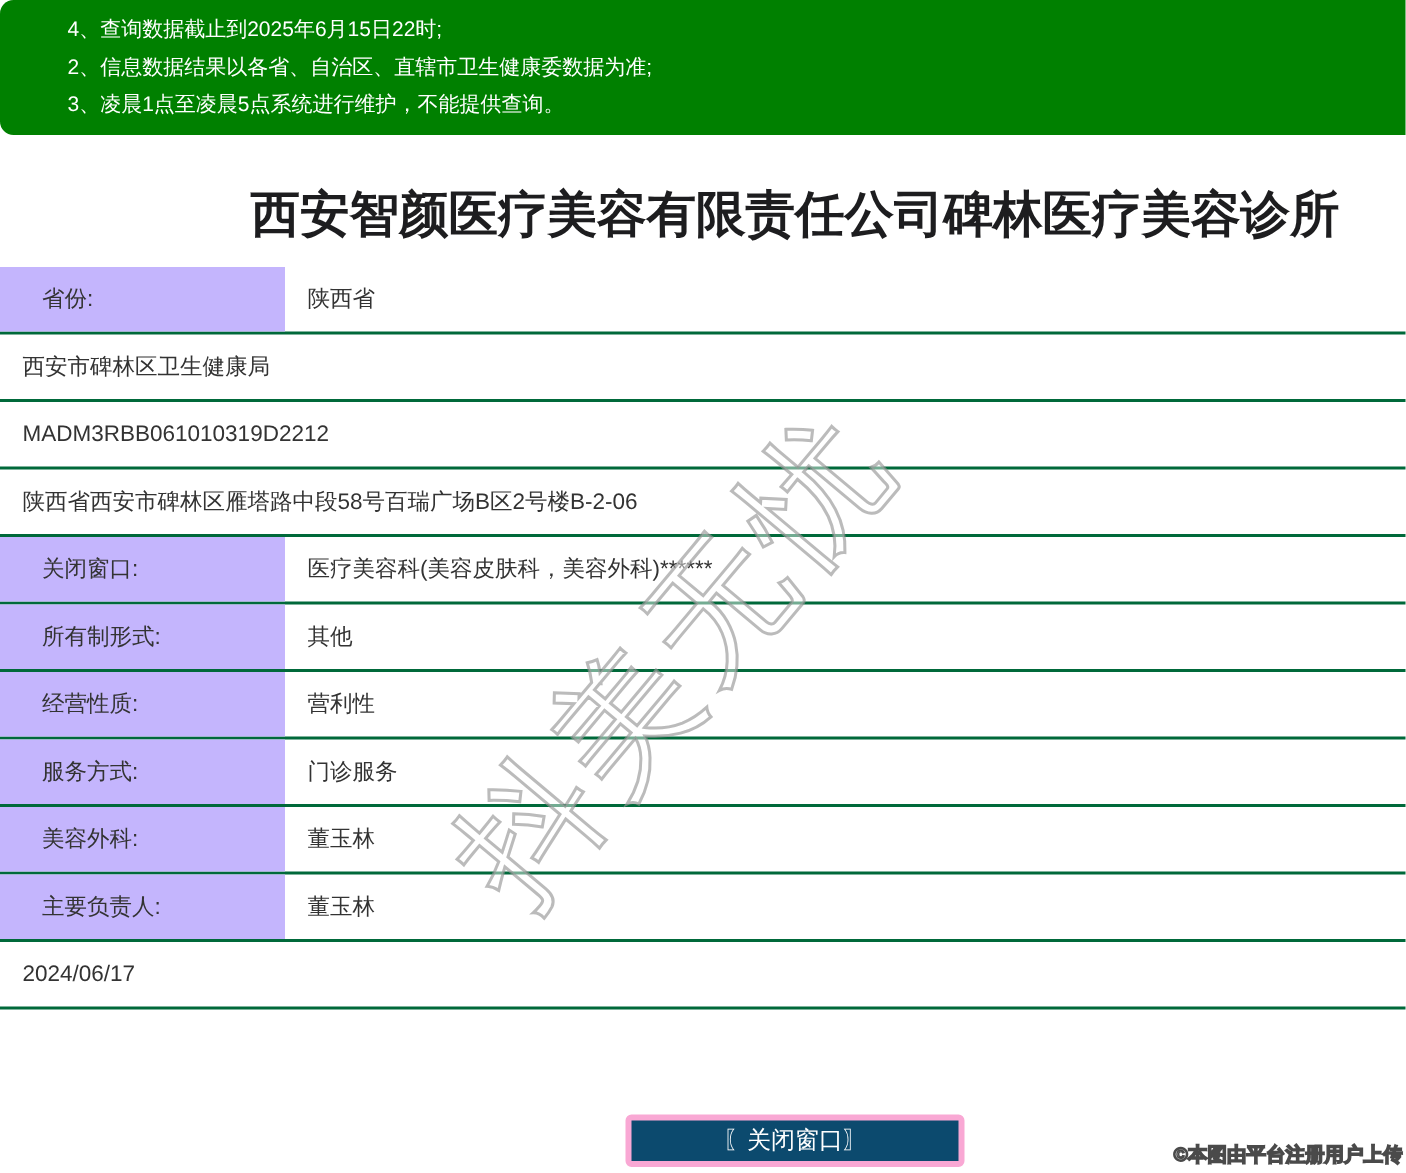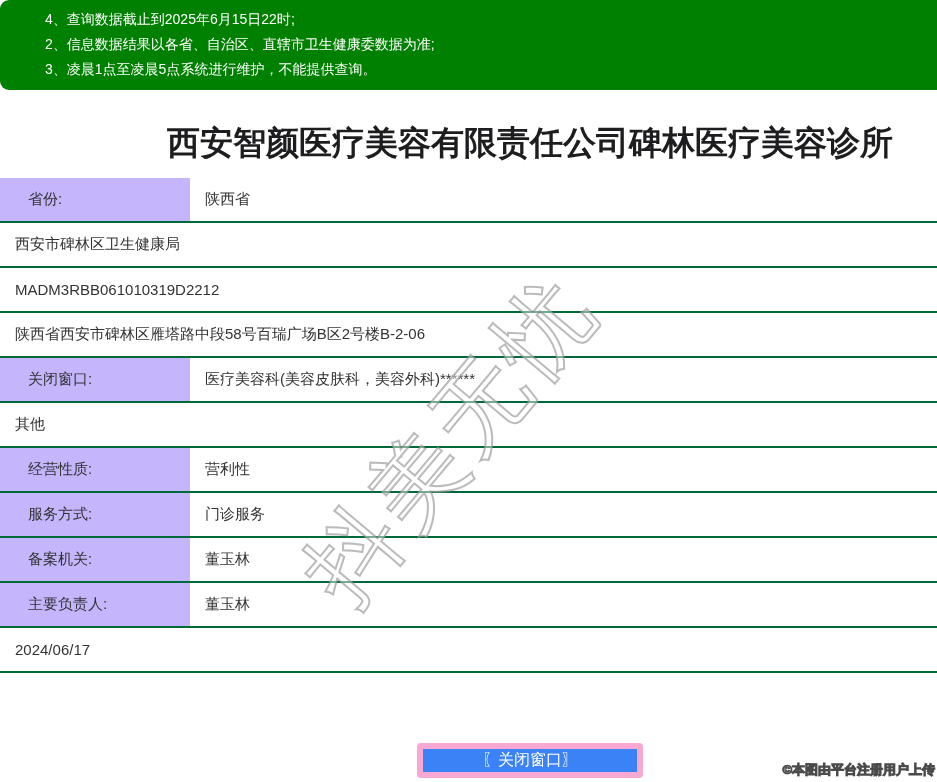--- a/index.html
+++ b/index.html
@@ -52,22 +52,22 @@
     background: #c4b5fd;
     padding-left: 28px;
   }
   .cell.value { flex: 1; padding-left: 15px; }
 
   
   .btn-row { width: 1060px; margin-top: 70px; text-align: center; }
   .close-btn {
     width: 226px;
     height: 35px;
-    background: #3b82f6;
-    border: 6px solid #f9a8d4;
+    background: #0c4a6e;
+    border: 4px solid #f9a8d4;
     border-radius: 4px;
     color: #ffffff;
     font-size: 16px;
     font-family: "Liberation Sans", "DejaVu Sans", sans-serif;
     cursor: pointer;
   }
 
   
   .watermark {
     position: absolute;
@@ -126,32 +126,33 @@
           <div class="cell value">MADM3RBB061010319D2212</div>
         </div>
         <div class="info-row">
           <div class="cell value">陕西省西安市碑林区雁塔路中段58号百瑞广场B区2号楼B-2-06</div>
         </div>
         <div class="info-row">
           <div class="cell label">关闭窗口:</div>
           <div class="cell value">医疗美容科(美容皮肤科，美容外科)******</div>
         </div>
         <div class="info-row">
+          <div class="cell label">所有制形式:</div>
           <div class="cell value">其他</div>
         </div>
         <div class="info-row">
           <div class="cell label">经营性质:</div>
           <div class="cell value">营利性</div>
         </div>
         <div class="info-row">
           <div class="cell label">服务方式:</div>
           <div class="cell value">门诊服务</div>
         </div>
         <div class="info-row">
-          <div class="cell label">备案机关:</div>
+          <div class="cell label">美容外科:</div>
           <div class="cell value">董玉林</div>
         </div>
         <div class="info-row">
           <div class="cell label">主要负责人:</div>
           <div class="cell value">董玉林</div>
         </div>
         <div class="info-row">
           <div class="cell value">2024/06/17</div>
         </div>
       </div>

